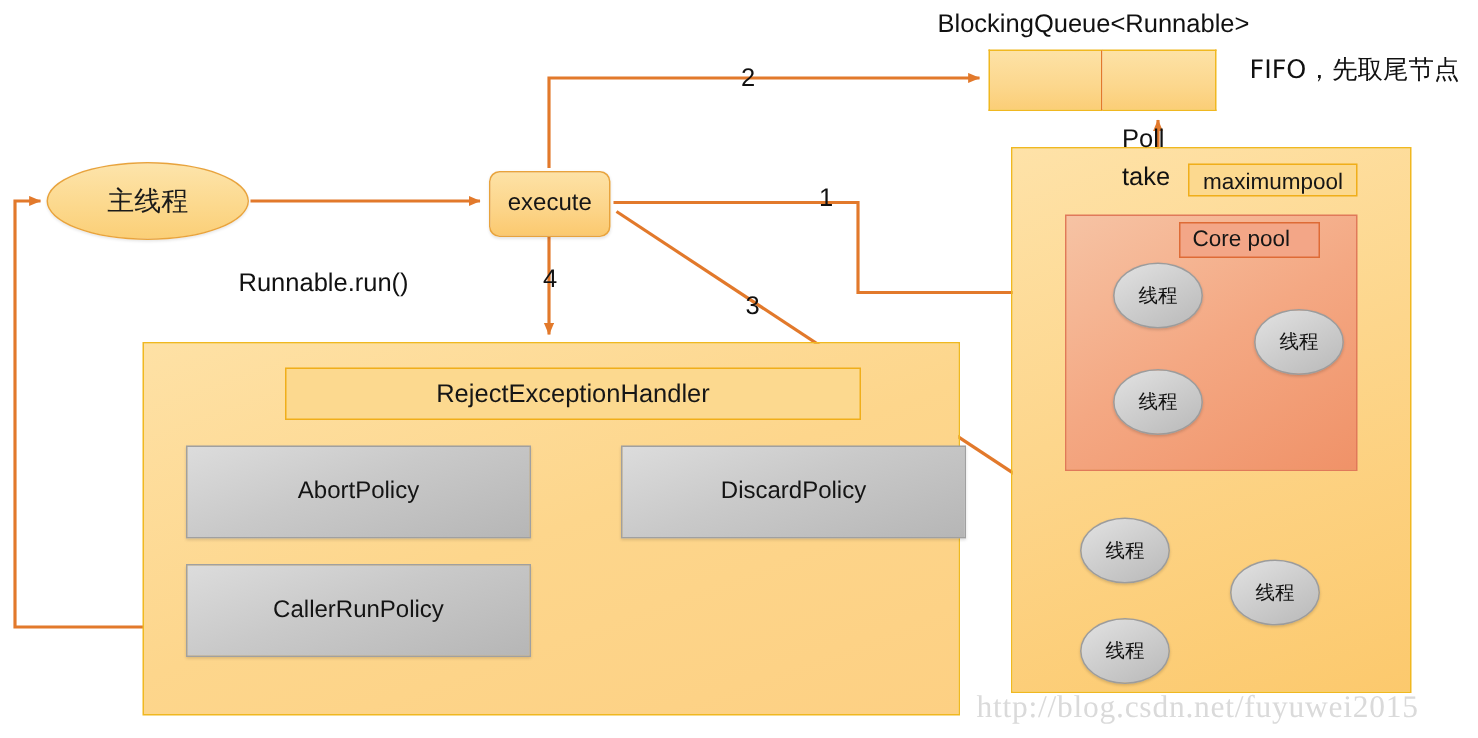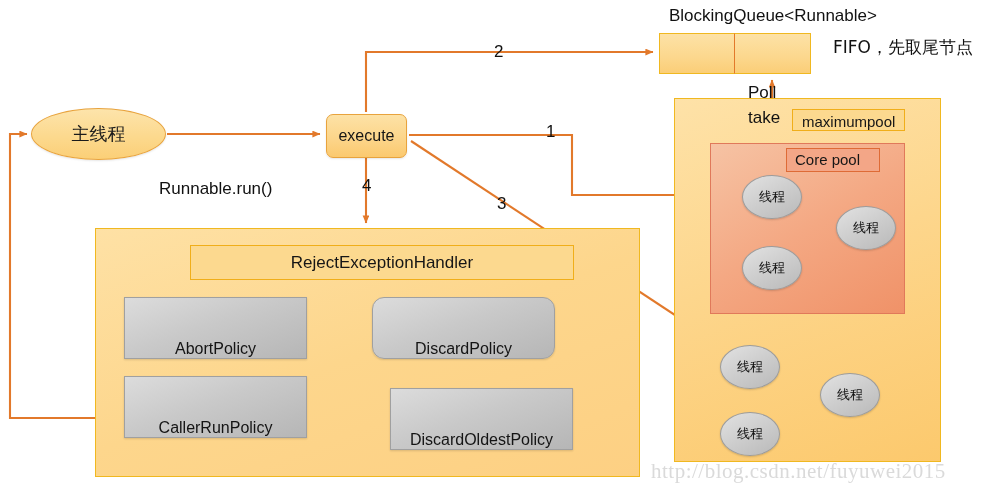--- a/index.html
+++ b/index.html
@@ -118,24 +118,24 @@
     position:absolute;
     left:190px;top:245px;width:384px;height:35px;
     background:#fcd98f;
     border:1px solid #f0ae1a;
     display:flex;align-items:center;justify-content:center;
     font-size:17px;color:#161616;
     box-sizing:border-box;
   }
   .policy{
     position:absolute;
-    width:183px;height:62px;
+    width:230px;height:62px;
     background:linear-gradient(160deg,#dcdcdc 0%,#c9c9c9 45%,#b6b6b6 100%);
     border:1px solid #a0a0a0;
-    display:flex;align-items:flex-end;justify-content:center;
+    display:flex;align-items:center;justify-content:center;
     font-size:16px;color:#141414;
     box-sizing:border-box;
     box-shadow:0 1px 2px rgba(0,0,0,.14);
   }
 
   
   .watermark{
     position:absolute;
     left:651px;top:459px;
     font-family:"Liberation Serif","DejaVu Serif",serif;
@@ -169,21 +169,21 @@
       <path d="M409,135 L572,135 L572,195 L738,195" marker-end="url(#ah)"></path>
 
       <path d="M411,141 L731,352" marker-end="url(#ah)"></path>
 
       <path d="M772,196 L772,80" marker-end="url(#ah)"></path>
 
       <path d="M128,418 L10,418 L10,134 L27,134" marker-end="url(#ah)"></path>
     </g>
   </svg>
 
-  <div class="lbl" style="left:625px;top:6px;font-size:17px;margin-left:44px;">BlockingQueue&lt;Runnable&gt;</div>
+  <div class="lbl" style="left:625px;top:6px;font-size:17px;">BlockingQueue&lt;Runnable&gt;</div>
 
   <div class="queue-wrap">
     <div class="queue-cell left"></div>
     <div class="queue-cell right"></div>
   </div>
 
   <div class="lbl cn" style="left:833px;top:38px;font-size:17px;">FIFO，先取尾节点</div>
 
   <div class="ellipse-main">
     <span>主线程</span>
@@ -235,25 +235,22 @@
 
   <div class="reject-outer"></div>
 
   <div class="reject-title">
     <span>RejectExceptionHandler</span>
   </div>
 
   <div class="policy" style="left:124px;top:297px;">
     <span>AbortPolicy</span>
   </div>
-  <div class="policy" style="left:372px;top:297px;border-radius:12px;">
+  <div class="policy" style="left:414px;top:297px;">
     <span>DiscardPolicy</span>
   </div>
   <div class="policy" style="left:124px;top:376px;">
     <span>CallerRunPolicy</span>
   </div>
-  <div class="policy" style="left:390px;top:388px;">
-    <span>DiscardOldestPolicy</span>
-  </div>
 
   <div class="watermark wm-top">http://blog.csdn.net/fuyuwei2015</div>
 
 </div>
 
 </body></html>

